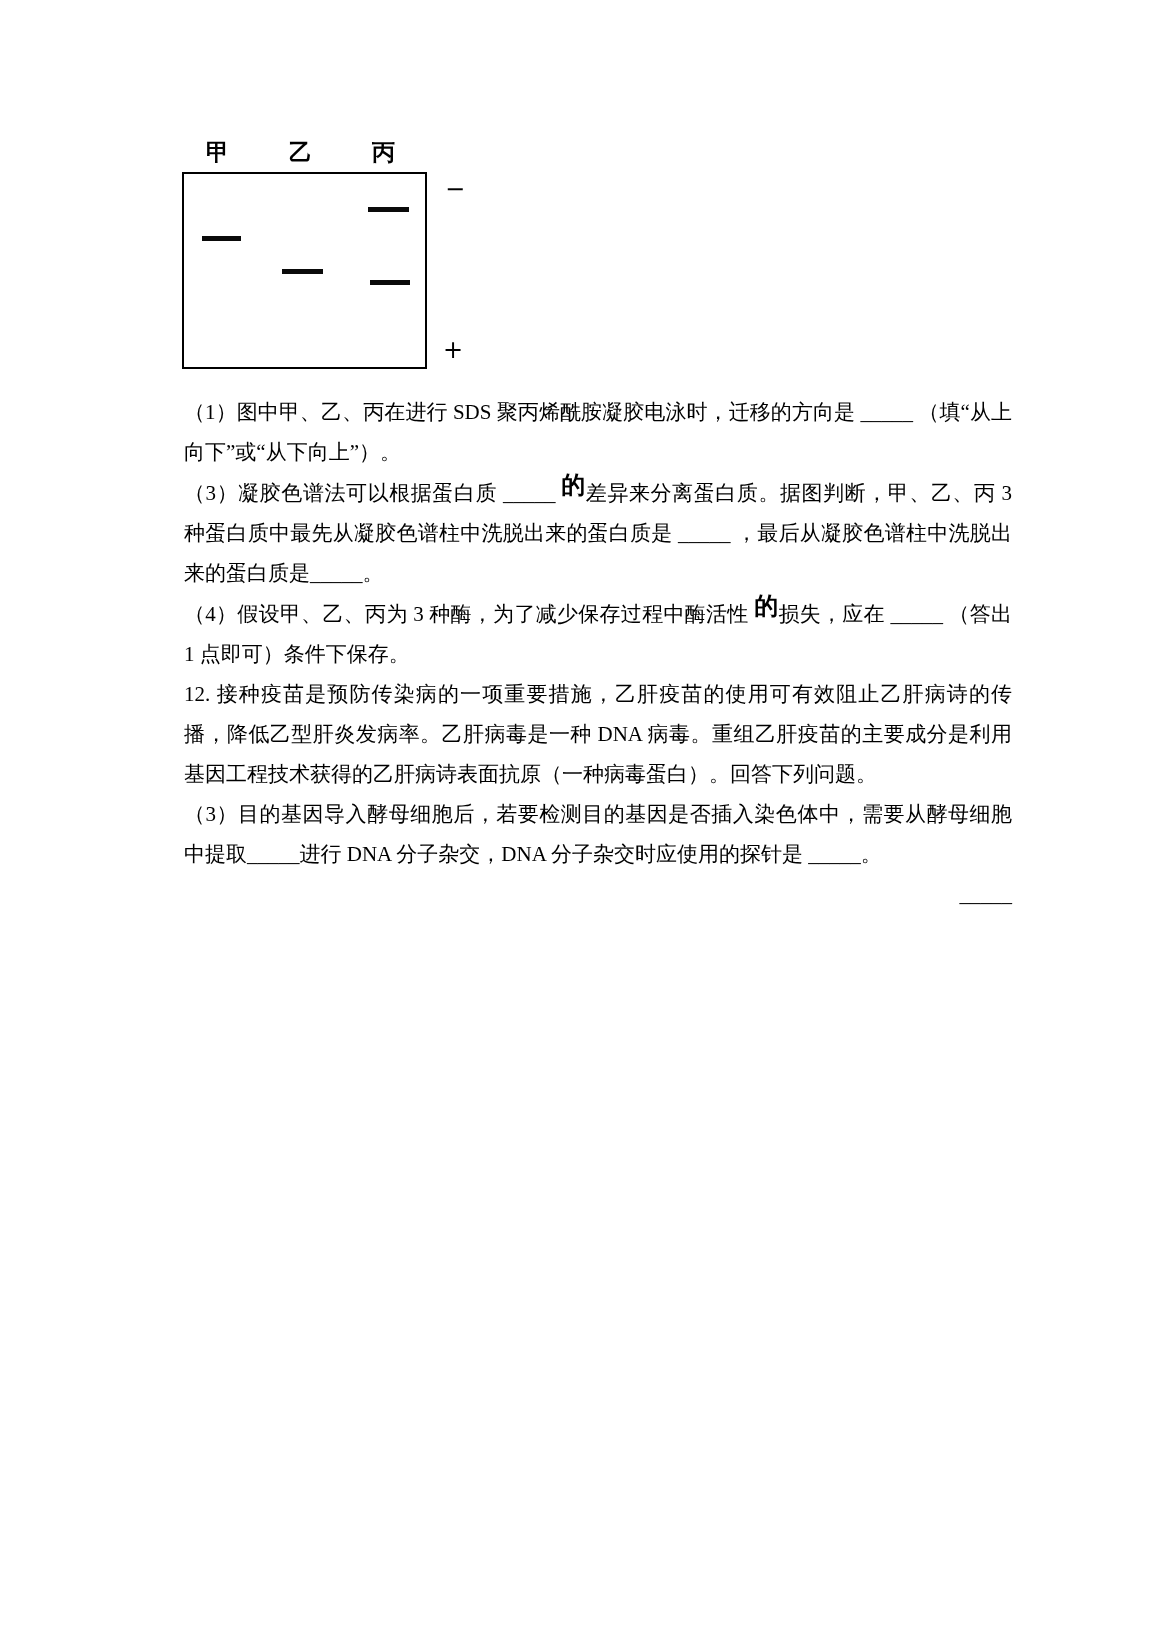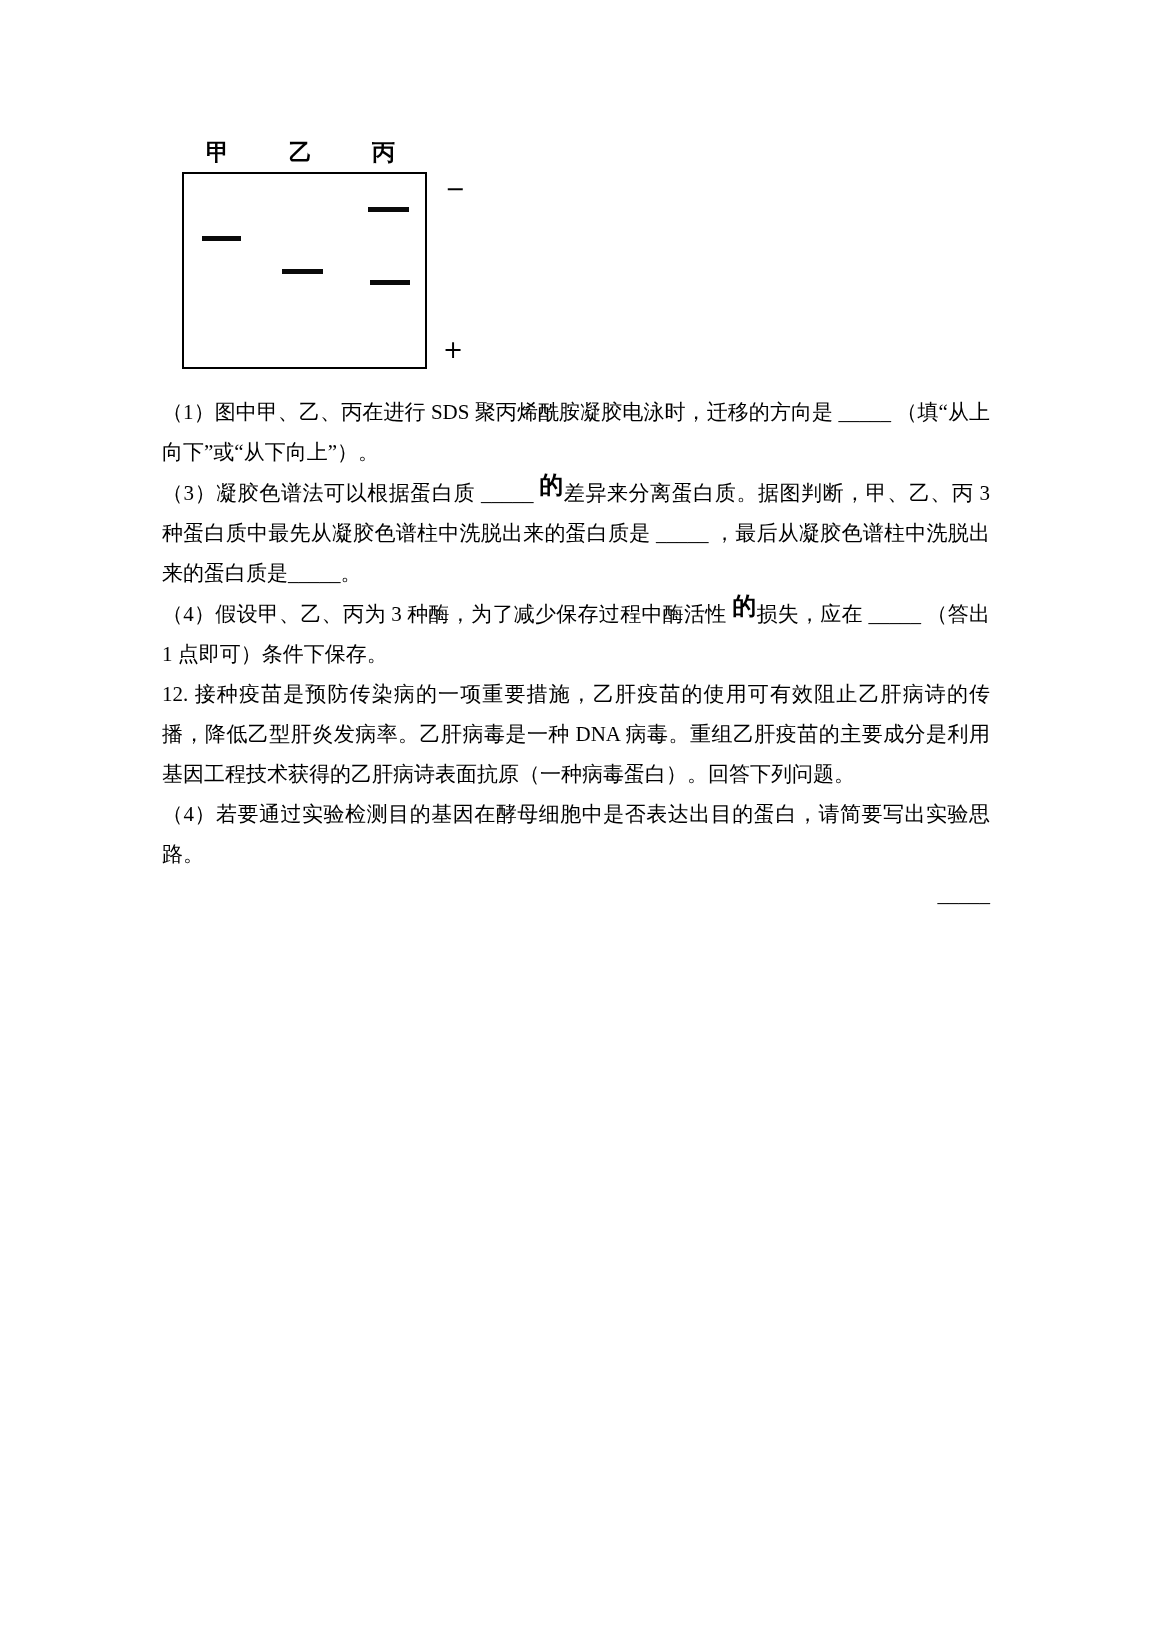--- a/index.html
+++ b/index.html
@@ -46,21 +46,21 @@
     position: absolute;
     font-size: 24px;
     line-height: 24px;
     font-family: "DejaVu Sans", "Liberation Sans", sans-serif;
   }
   .electrode.neg { left: 445px; top: 177px; }
   .electrode.pos { left: 443px; top: 338px; }
   
   .content {
     position: absolute;
-    left: 162px;
+    left: 184px;
     top: 392px;
     width: 828px;
     font-size: 21px;
     line-height: 40px;
     text-align: justify;
     text-justify: inter-ideograph;
   }
   .content p { margin: 0; }
   .seg { }
   .de {
@@ -88,17 +88,17 @@
       </div>
     <span class="electrode neg">−</span>
     <span class="electrode pos">+</span>
   </div>
 
   <div class="content">
     <p>（1）图中甲、乙、丙在进行 SDS 聚丙烯酰胺凝胶电泳时，迁移的方向是 _____ （填“从上向下”或“从下向上”）。</p>
     <p><span class="seg">（3）凝胶色谱法可以根据蛋白质 _____ </span><span class="de">的</span><span class="seg">差异来分离蛋白质。据图判断，甲、乙、丙 3 种蛋白质中最先从凝胶色谱柱中洗脱出来的蛋白质是 _____ ，最后从凝胶色谱柱中洗脱出来的蛋白质是_____。</span></p>
     <p><span class="seg">（4）假设甲、乙、丙为 3 种酶，为了减少保存过程中酶活性 </span><span class="de">的</span><span class="seg">损失，应在 _____ （答出 1 点即可）条件下保存。</span></p>
     <p>12. 接种疫苗是预防传染病的一项重要措施，乙肝疫苗的使用可有效阻止乙肝病诗的传播，降低乙型肝炎发病率。乙肝病毒是一种  DNA 病毒。重组乙肝疫苗的主要成分是利用基因工程技术获得的乙肝病诗表面抗原（一种病毒蛋白）。回答下列问题。</p>
-    <p>（4）若要通过实验检测目的基因在酵母细胞中是否表达出目的蛋白，请简要写出实验思路。</p>
+    <p>（3）目的基因导入酵母细胞后，若要检测目的基因是否插入染色体中，需要从酵母细胞中提取_____进行 DNA 分子杂交，DNA 分子杂交时应使用的探针是 _____。</p>
     <p class="final-blank">_____</p>
   </div>
 
 </div>
 
 </body></html>

